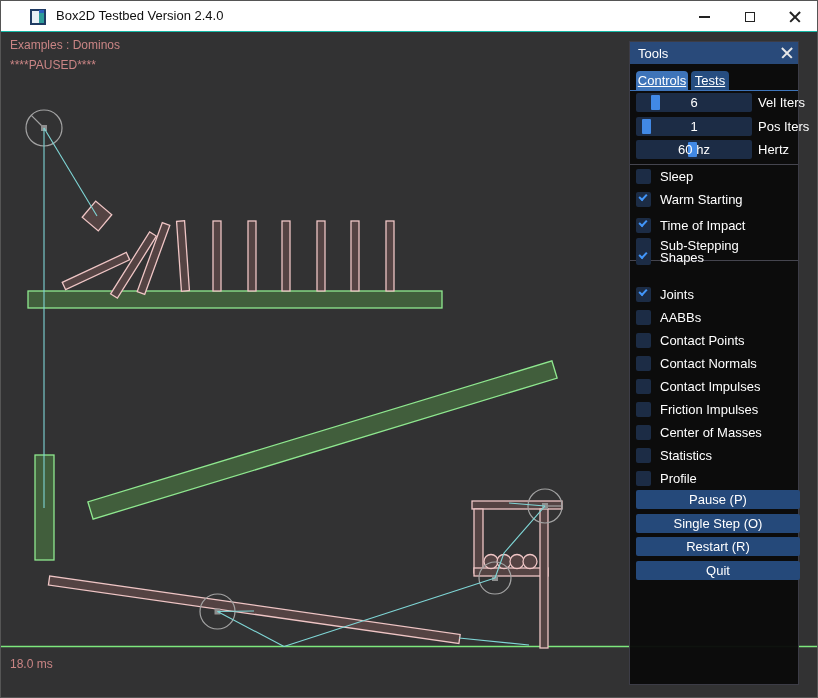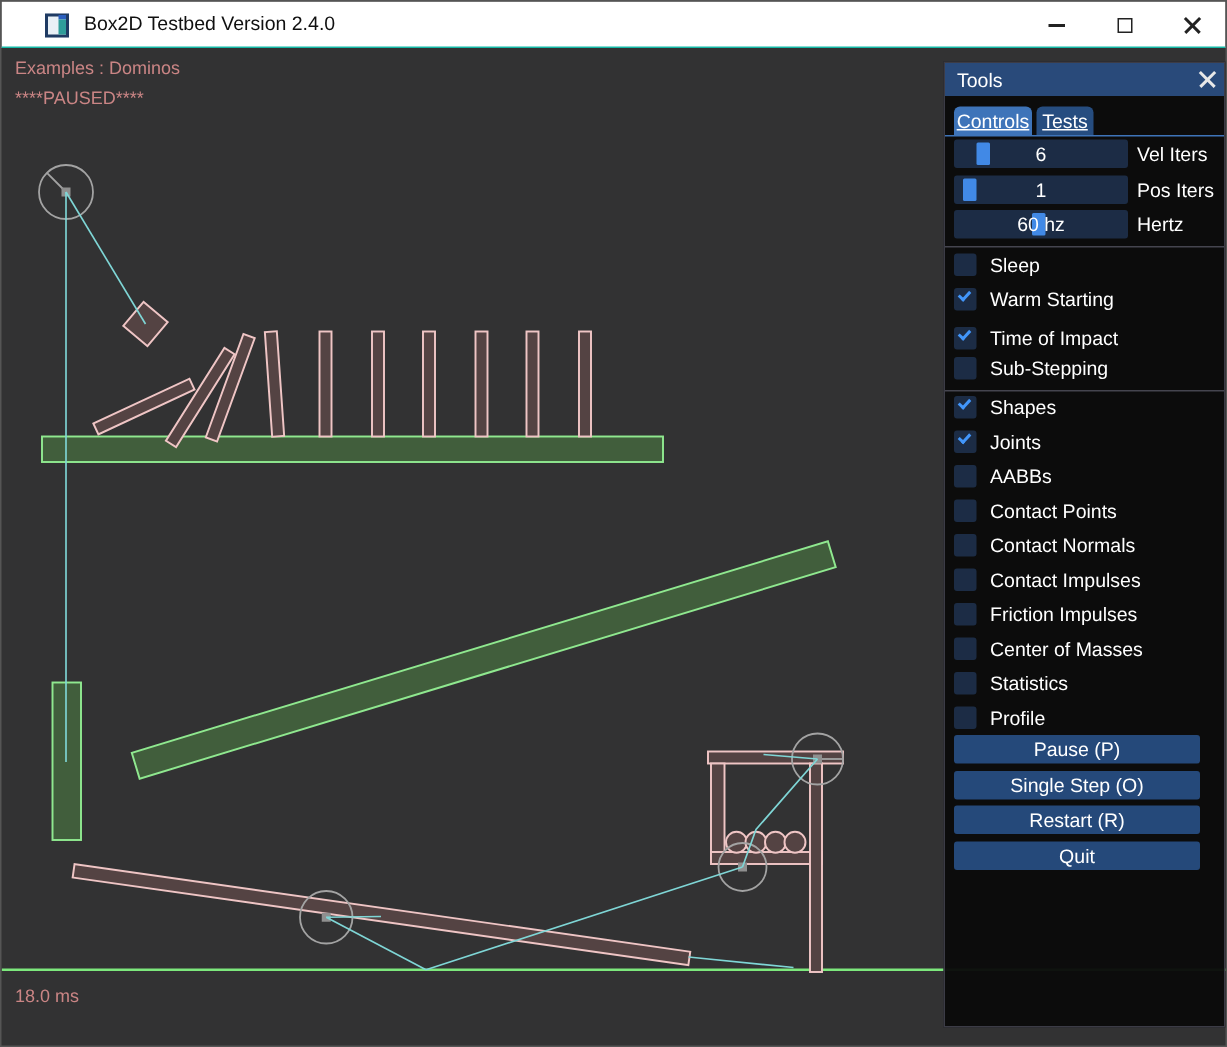--- a/index.html
+++ b/index.html
@@ -34,21 +34,21 @@
   
   svg.scene{position:absolute;left:0;top:0;z-index:1;}
   .st{fill:var(--static-fill);stroke:var(--static-green);stroke-width:1.3;}
   .dyn{fill:var(--dynamic-fill);stroke:var(--dynamic-pink);stroke-width:1.3;}
   .slp{fill:none;stroke:var(--sleep-gray);stroke-width:1.2;}
   .slpline{stroke:var(--sleep-gray);stroke-width:1.2;}
   .csq{fill:#8f8f8f;stroke:none;}
   .jnt{stroke:var(--joint-cyan);stroke-width:1.1;fill:none;}
   .ground{stroke:var(--ground-green);stroke-width:1.6;}
   
-  .panel{position:absolute;left:628px;top:40px;width:188px;height:644px;background:var(--panel-bg);border:1px solid #3c3c46;z-index:20;font-size:13px;color:#fff;}
+  .panel{position:absolute;left:628px;top:40px;width:170px;height:644px;background:var(--panel-bg);border:1px solid #3c3c46;z-index:20;font-size:13px;color:#fff;}
   .panel-title{position:absolute;left:0;top:0;width:100%;height:22px;background:var(--titlebar-blue);display:flex;align-items:center;padding-left:8px;}
   .panel-close{position:absolute;right:4px;top:4px;width:14px;height:14px;}
   .panel-close::before,.panel-close::after{content:"";position:absolute;left:0;top:6px;width:14px;height:1.5px;background:#e8e8e8;}
   .panel-close::before{transform:rotate(45deg);} .panel-close::after{transform:rotate(-45deg);}
   .tab{position:absolute;height:19px;border-radius:4px 4px 0 0;display:flex;align-items:center;justify-content:center;top:29px;text-decoration:underline;}
   .tab-controls{left:6px;width:52px;background:var(--tab-active);}
   .tab-tests{left:61px;width:38px;background:var(--tab-inactive);}
   .tabline{position:absolute;left:0;top:48px;width:100%;height:1px;background:var(--tab-active);}
   .srow{position:absolute;left:6px;width:167px;height:19px;}
   .sframe{position:absolute;left:0;top:0;width:116px;height:19px;background:var(--frame-bg);border-radius:2px;}
@@ -203,21 +203,21 @@
         </span>
       <span class="clabel">Time of Impact</span>
     </div>
     <div class="crow" style="top:196px">
       <span class="cbox"></span>
       <span class="clabel">Sub-Stepping</span>
     </div>
 
     <div class="sep" style="top:217.5px"></div>
 
-    <div class="crow" style="top:222px">
+    <div class="crow" style="top:208px">
       <span class="cbox">
           <span class="cmark"></span>
         </span>
       <span class="clabel">Shapes</span>
     </div>
     <div class="crow" style="top:245px">
       <span class="cbox">
           <span class="cmark"></span>
         </span>
       <span class="clabel">Joints</span>

